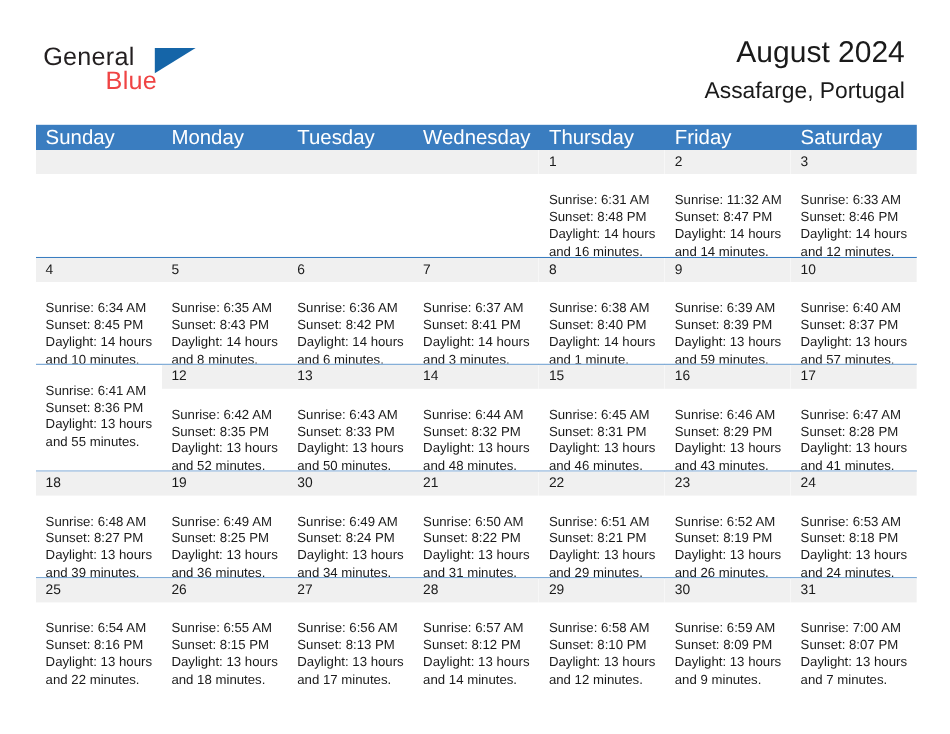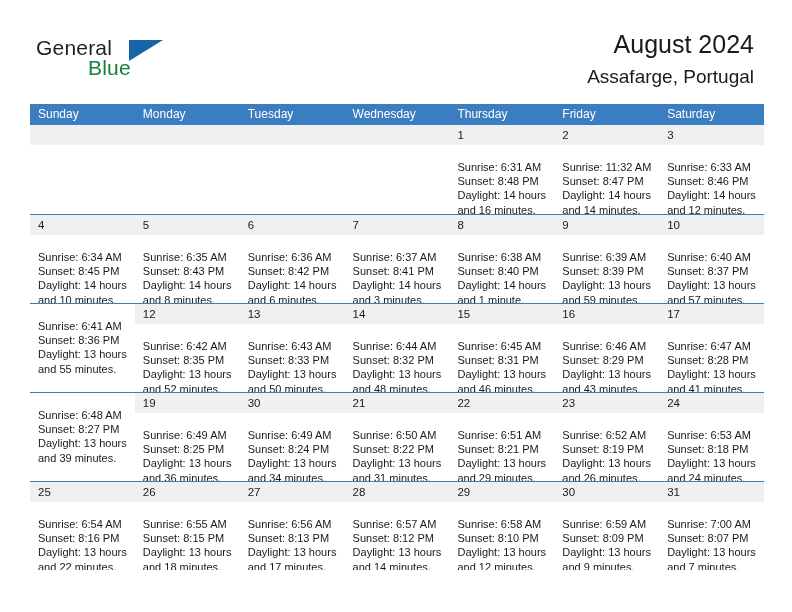--- a/index.html
+++ b/index.html
@@ -43,21 +43,21 @@
     letter-spacing: 0.2px;
     color: #231f20;
     line-height: 24px;
   }
   .logo-blue {
     position: absolute;
     left: 52px;
     top: 20px;
     font-size: 21px;
     letter-spacing: 0.2px;
-    color: #15803d;
+    color: #ef4444;
     line-height: 24px;
   }
   .logo-triangle {
     position: absolute;
     left: 93px;
     top: 4px;
     width: 0;
     height: 0;
     border-left: 34px solid #1565a8;
     border-bottom: 21px solid transparent;
@@ -92,21 +92,21 @@
     width: 734px;
   }
   .weekday-row {
     display: flex;
     background: #3a7dc0;
     height: 21px;
   }
   .weekday {
     flex: 1 1 0;
     color: #ffffff;
-    font-size: 12px;
+    font-size: 17px;
     line-height: 21px;
     padding-left: 8px;
     box-sizing: border-box;
     white-space: nowrap;
   }
   .week-row {
     display: flex;
     height: 89px;
     border-top: 1px solid #3a7dc0;
     box-sizing: border-box;
@@ -341,20 +341,21 @@
             <div class="day-body">
               <div class="daylight-line">Sunrise: 6:47 AM</div>
               <div class="daylight-line">Sunset: 8:28 PM</div>
               <div class="daylight-line">Daylight: 13 hours</div>
               <div class="daylight-line">and 41 minutes.</div>
             </div>
           </div>
         </div>
         <div class="week-row">
           <div class="day-cell">
+            <div class="day-head">18</div>
             <div class="day-body">
               <div class="daylight-line">Sunrise: 6:48 AM</div>
               <div class="daylight-line">Sunset: 8:27 PM</div>
               <div class="daylight-line">Daylight: 13 hours</div>
               <div class="daylight-line">and 39 minutes.</div>
             </div>
           </div>
           <div class="day-cell">
             <div class="day-head">19</div>
             <div class="day-body">

